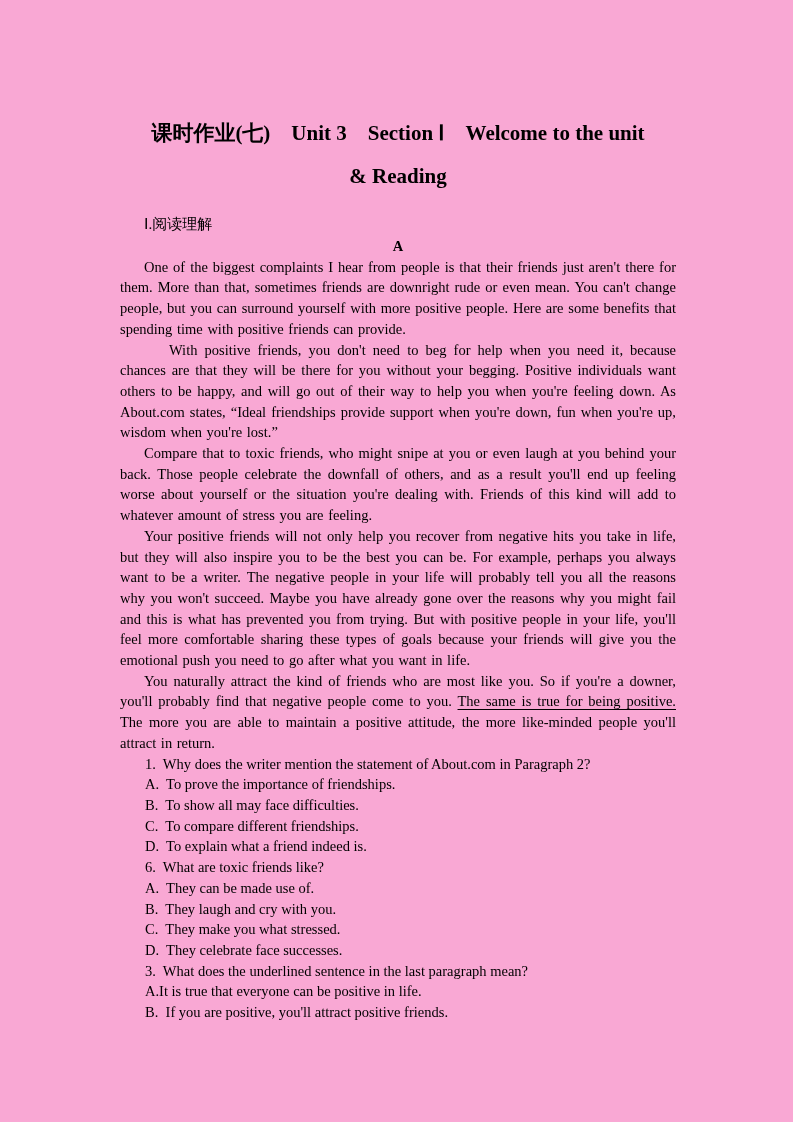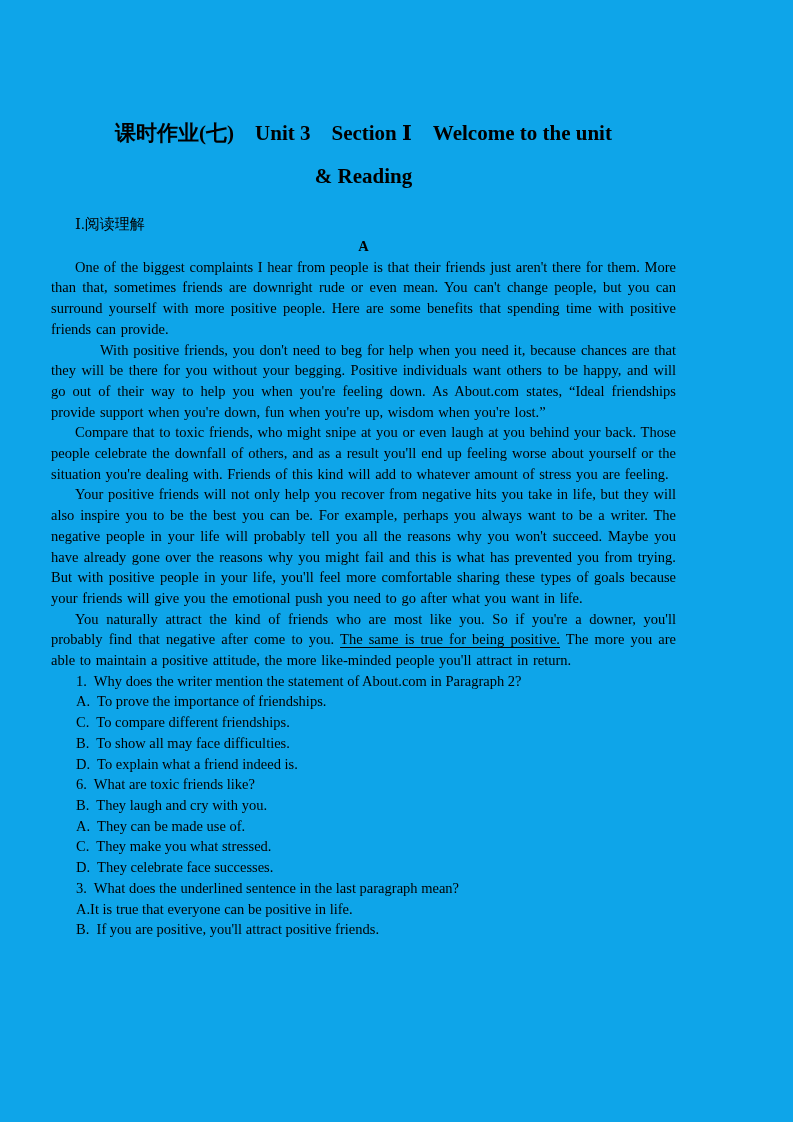--- a/index.html
+++ b/index.html
@@ -11,22 +11,23 @@
     width: 793px;
     height: 1122px;
     overflow: hidden;
     color: #000000;
     font-family: "Liberation Serif", "DejaVu Serif", serif;
   }
   .page {
     box-sizing: border-box;
     width: 793px;
     height: 1122px;
-    padding: 112px 117px 0 51px;
-    background: #0ea5e9;
+    padding: 112px 117px 0 120px;
+    background: #f9a8d4;
+    font-family: Liberation Serif, serif;
   }
   .title {
     margin: 0 0 6px 0;
     font-size: 21px;
     font-weight: 700;
     text-align: center;
     line-height: 43px;
     white-space: pre-wrap;
   }
   .section-label {
@@ -72,35 +73,35 @@
 
   <div class="section-label">Ⅰ.阅读理解</div>
 
   <div class="passage-label">A</div>
 
   <div class="passage" id="passage">
       <p class="para"><span>One of the biggest complaints I hear from people is that their friends just aren't there for them. More than that, sometimes friends are downright rude or even mean. You can't change people, but you can surround yourself with more positive people. Here are some benefits that spending time with positive friends can provide.</span></p>
       <p class="para indent-large"><span>With positive friends, you don't need to beg for help when you need it, because chances are that they will be there for you without your begging. Positive individuals want others to be happy, and will go out of their way to help you when you're feeling down. As About.com states, “Ideal friendships provide support when you're down, fun when you're up, wisdom when you're lost.”</span></p>
       <p class="para"><span>Compare that to toxic friends, who might snipe at you or even laugh at you behind your back. Those people celebrate the downfall of others, and as a result you'll end up feeling worse about yourself or the situation you're dealing with. Friends of this kind will add to whatever amount of stress you are feeling.</span></p>
       <p class="para"><span>Your positive friends will not only help you recover from negative hits you take in life, but they will also inspire you to be the best you can be. For example, perhaps you always want to be a writer. The negative people in your life will probably tell you all the reasons why you won't succeed. Maybe you have already gone over the reasons why you might fail and this is what has prevented you from trying. But with positive people in your life, you'll feel more comfortable sharing these types of goals because your friends will give you the emotional push you need to go after what you want in life.</span></p>
-      <p class="para"><span>You naturally attract the kind of friends who are most like you. So if you're a downer, you'll probably find that negative after come to you. </span><span class="underline">The same is true for being positive.</span><span> The more you are able to maintain a positive attitude, the more like-minded people you'll attract in return.</span></p>
+      <p class="para"><span>You naturally attract the kind of friends who are most like you. So if you're a downer, you'll probably find that negative people come to you. </span><span class="underline">The same is true for being positive.</span><span> The more you are able to maintain a positive attitude, the more like-minded people you'll attract in return.</span></p>
     </div>
 
   <div class="questions" id="questions">
       <div class="question">
         <div class="q-line">1.  Why does the writer mention the statement of About.com in Paragraph 2?</div>
         <div class="q-line">A.  To prove the importance of friendships.</div>
+        <div class="q-line">B.  To show all may face difficulties.</div>
         <div class="q-line">C.  To compare different friendships.</div>
-        <div class="q-line">B.  To show all may face difficulties.</div>
         <div class="q-line">D.  To explain what a friend indeed is.</div>
       </div>
       <div class="question">
         <div class="q-line">6.  What are toxic friends like?</div>
+        <div class="q-line">A.  They can be made use of.</div>
         <div class="q-line">B.  They laugh and cry with you.</div>
-        <div class="q-line">A.  They can be made use of.</div>
         <div class="q-line">C.  They make you what stressed.</div>
         <div class="q-line">D.  They celebrate face successes.</div>
       </div>
       <div class="question">
         <div class="q-line">3.  What does the underlined sentence in the last paragraph mean?</div>
         <div class="q-line">A.It is true that everyone can be positive in life.</div>
         <div class="q-line">B.  If you are positive, you'll attract positive friends.</div>
       </div>
     </div>
 </div>

